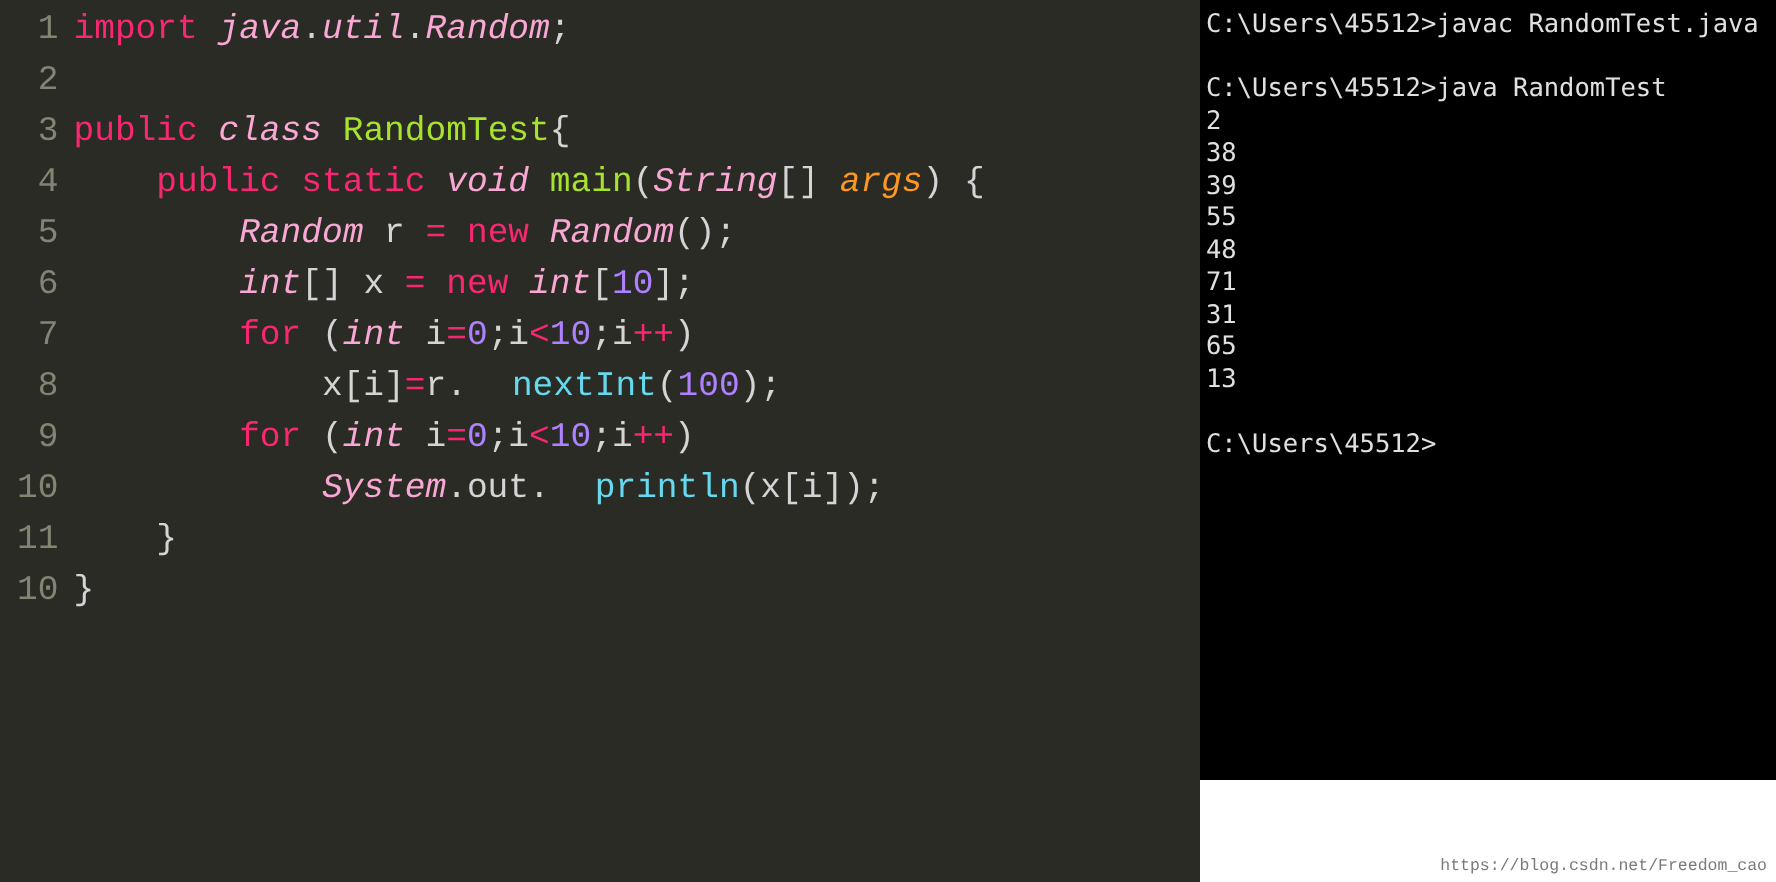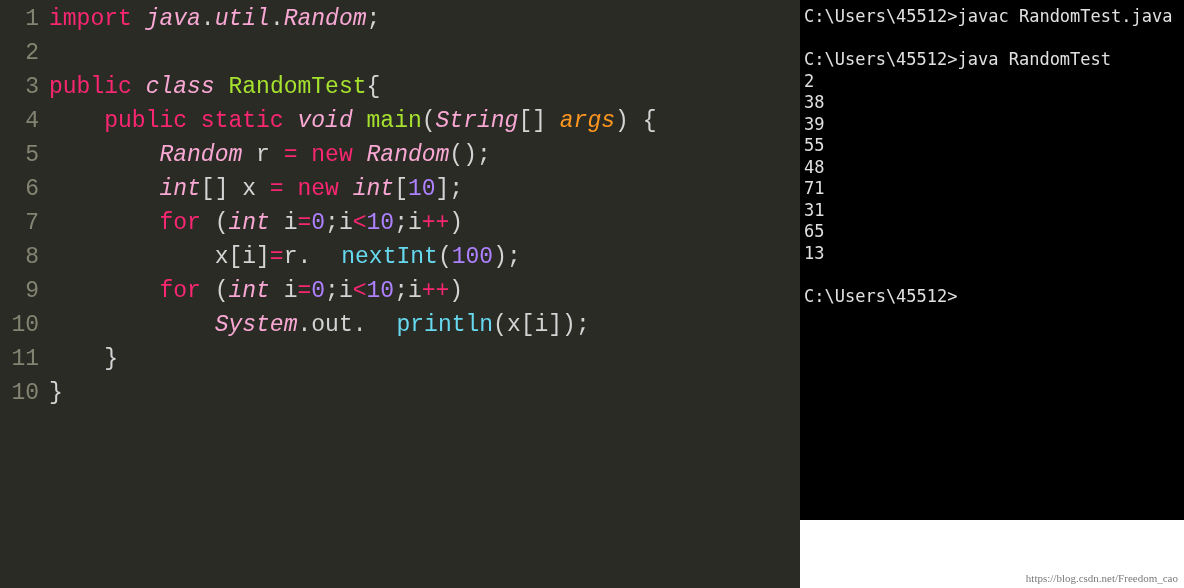--- a/index.html
+++ b/index.html
@@ -51,21 +51,21 @@
     padding: 6px 4px;
     white-space: pre;
     position: relative;
   }
   .watermark {
     position: absolute;
     right: 6px;
     bottom: 4px;
     color: #7a7a7a;
     font-size: 11px;
-    font-family: Liberation Serif, serif;
+    font-family: Liberation Mono, monospace;
   }
 </style>
 </head>
 <body>
 
 <div class="editor">
   <div class="gutter">
       <div>1</div>
       <div>2</div>
       <div>3</div>

